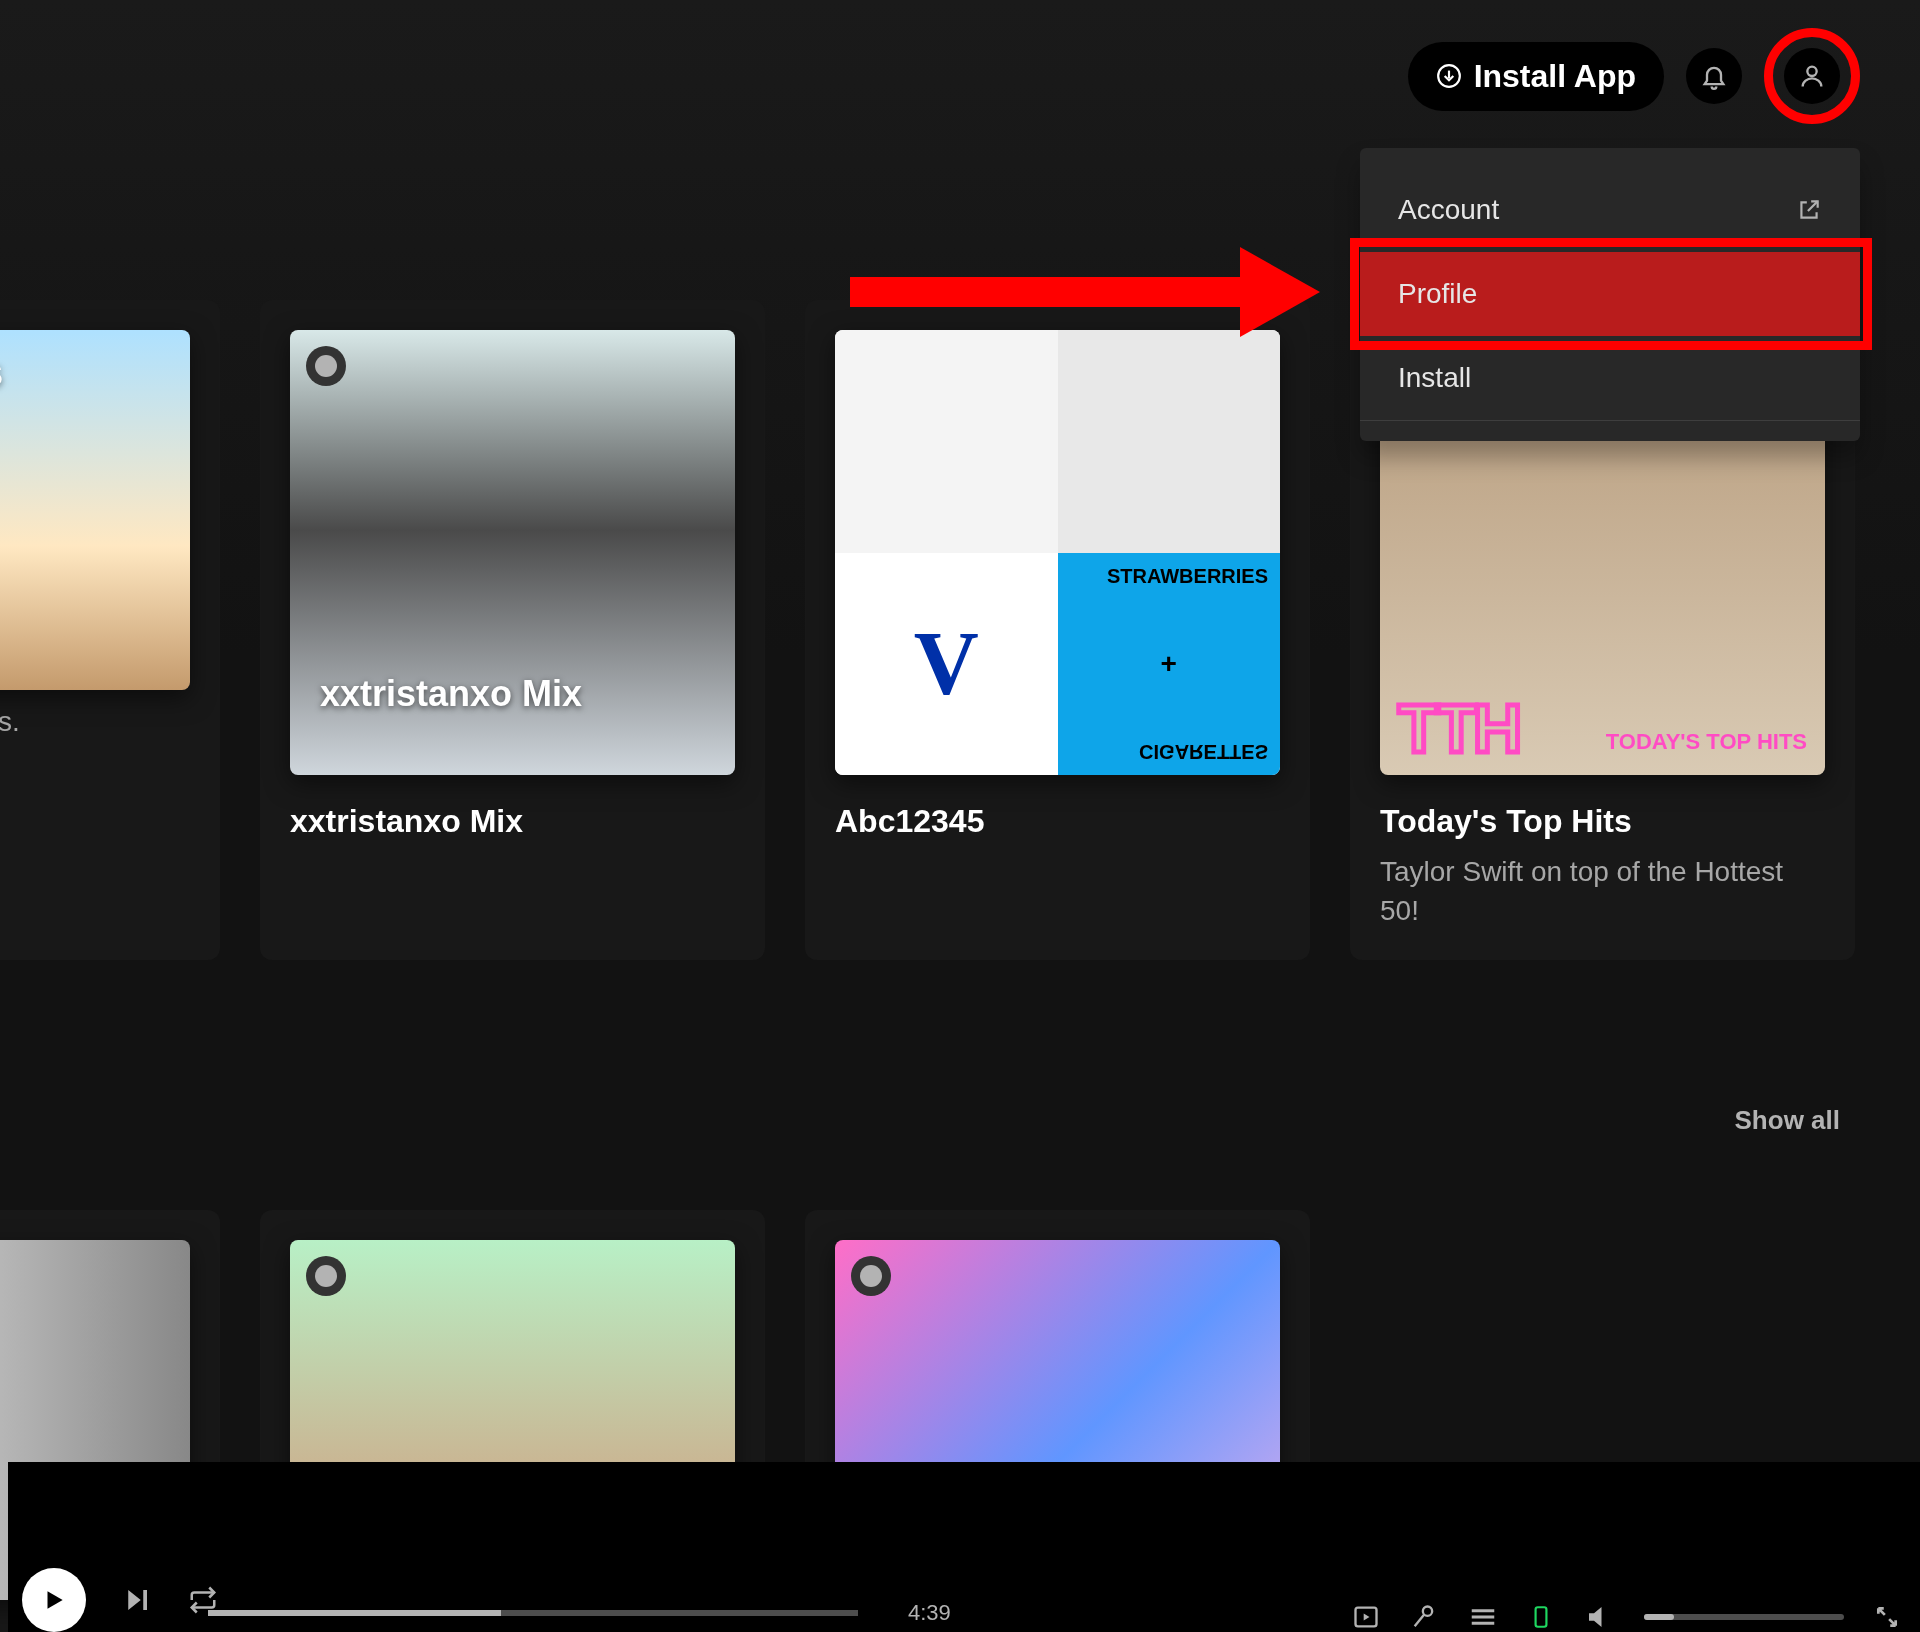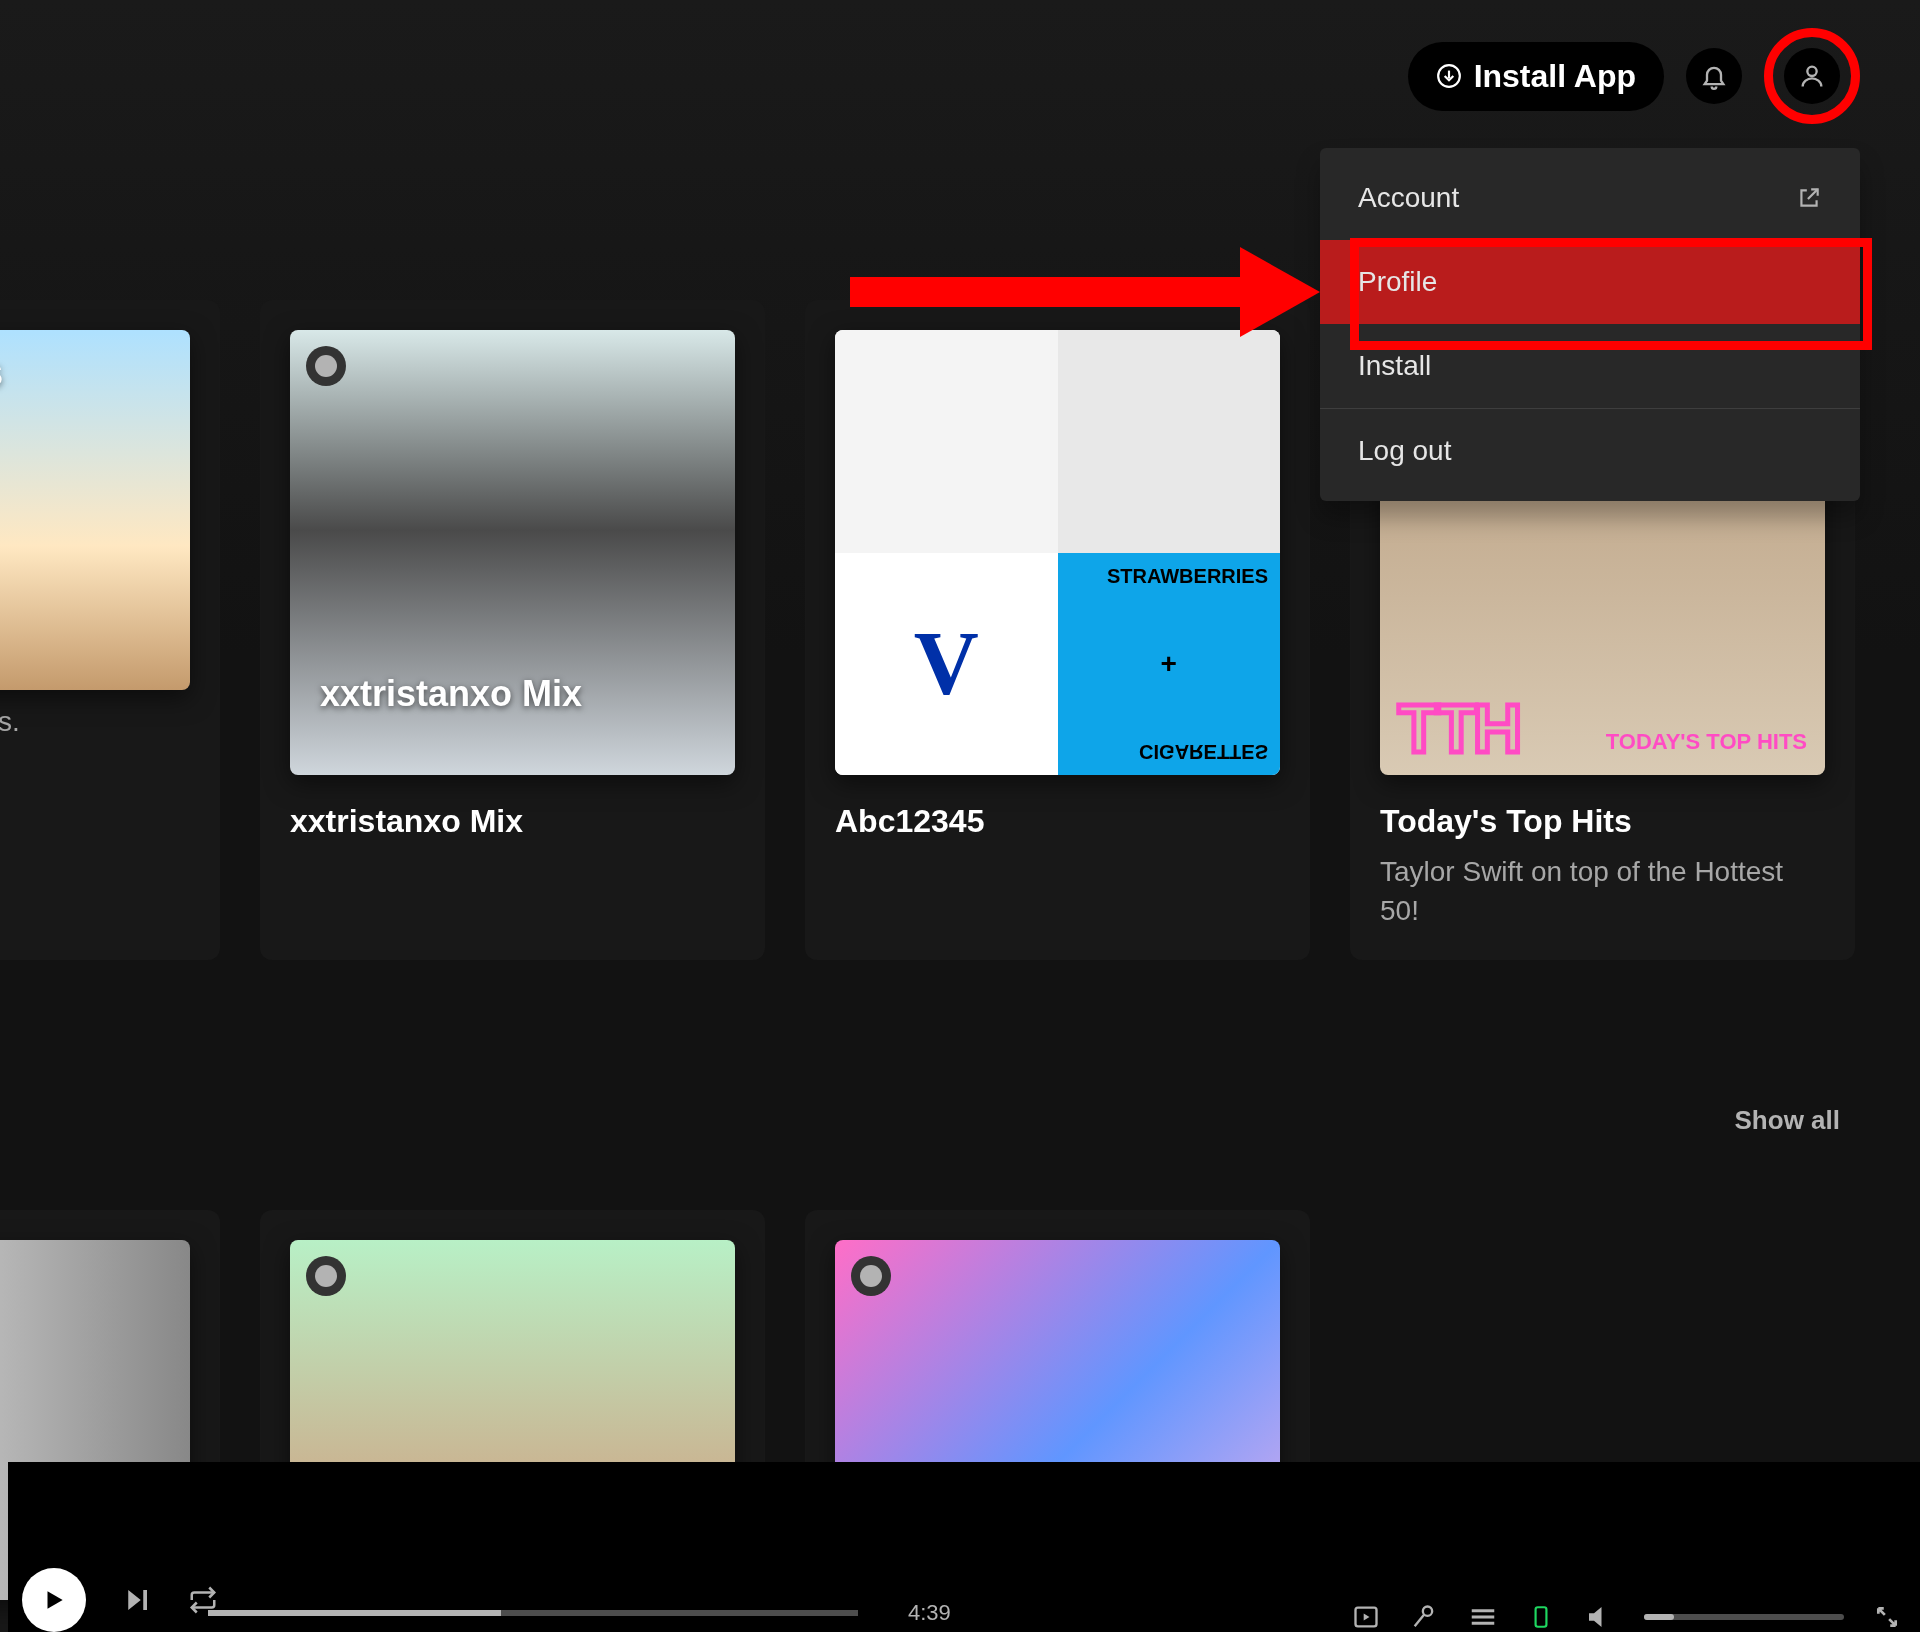--- a/index.html
+++ b/index.html
@@ -63,24 +63,24 @@
     inset: 0;
     border: 9px solid #ff0000;
     border-radius: 50%;
     pointer-events: none;
   }
   
   .dropdown {
     position: absolute;
     top: 148px;
     right: 60px;
-    width: 540px;
+    width: 500px;
     background: #282828;
     border-radius: 6px;
-    padding: 8px 0;
+    padding: 20px 0;
     box-shadow: 0 16px 24px rgba(0,0,0,.3);
     z-index: 50;
   }
   .menu-item {
     display: flex;
     align-items: center;
     justify-content: space-between;
     padding: 26px 38px;
     font-size: 28px;
     color: #e6e6e6;
@@ -289,23 +289,20 @@
           </svg>
       </span>
     </div>
     <div class="menu-item hover">
       <span>Profile</span>
     </div>
     <div class="menu-item">
       <span>Install</span>
     </div>
     <div class="menu-sep"></div>
-    <div class="menu-item">
-      <span>Log out</span>
-    </div>
   </div>
 
   <div class="red-box" style="top:238px; left:1350px; width:522px; height:112px;"></div>
 
   <div class="arrow">
     <div class="shaft"></div>
       <div class="head"></div>
   </div>
 
   <div class="row row1">

